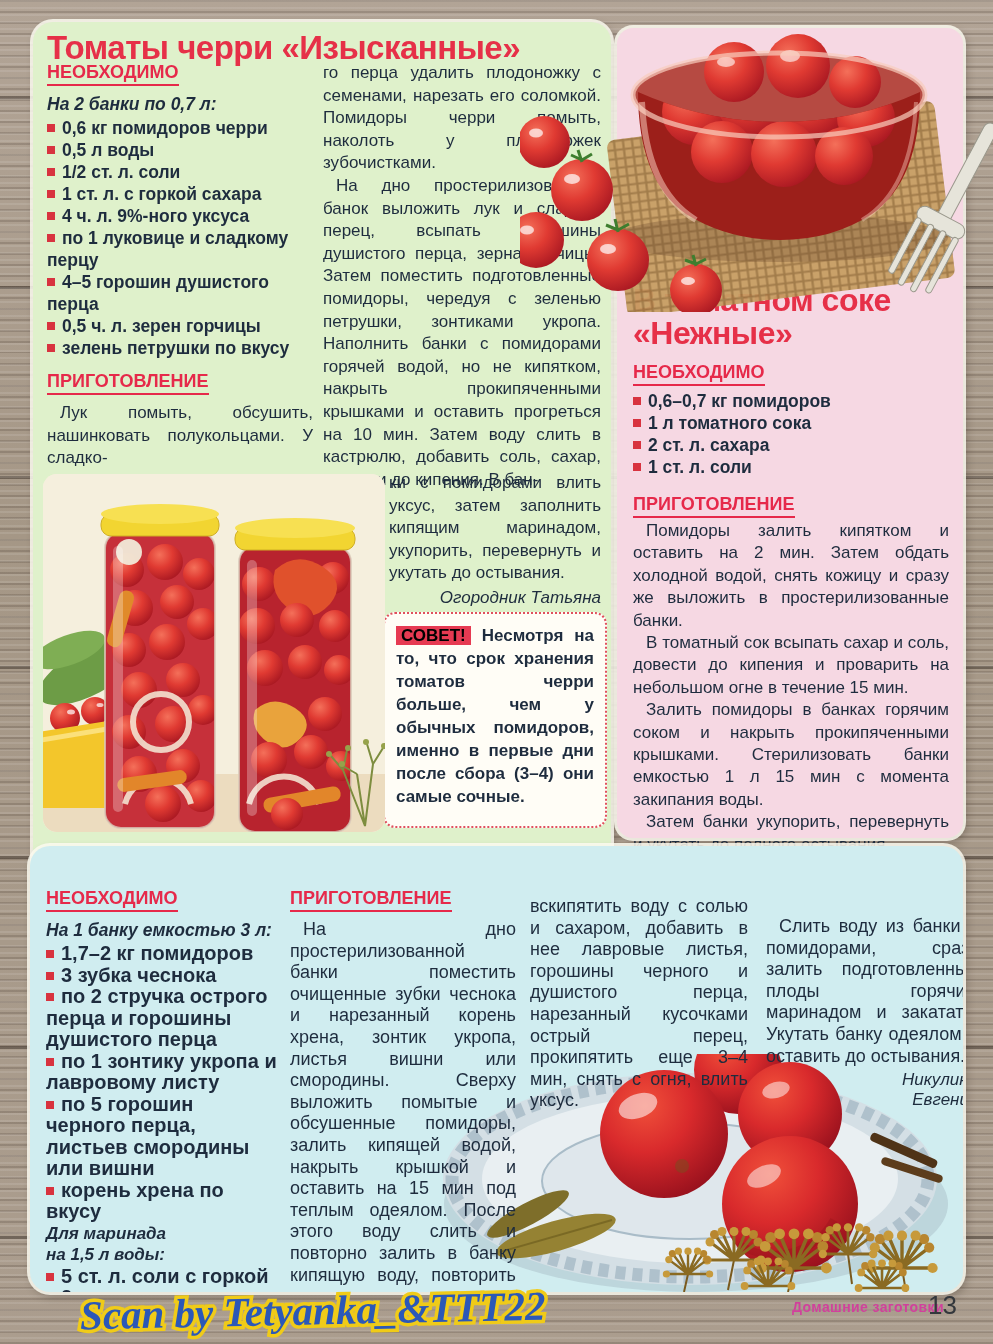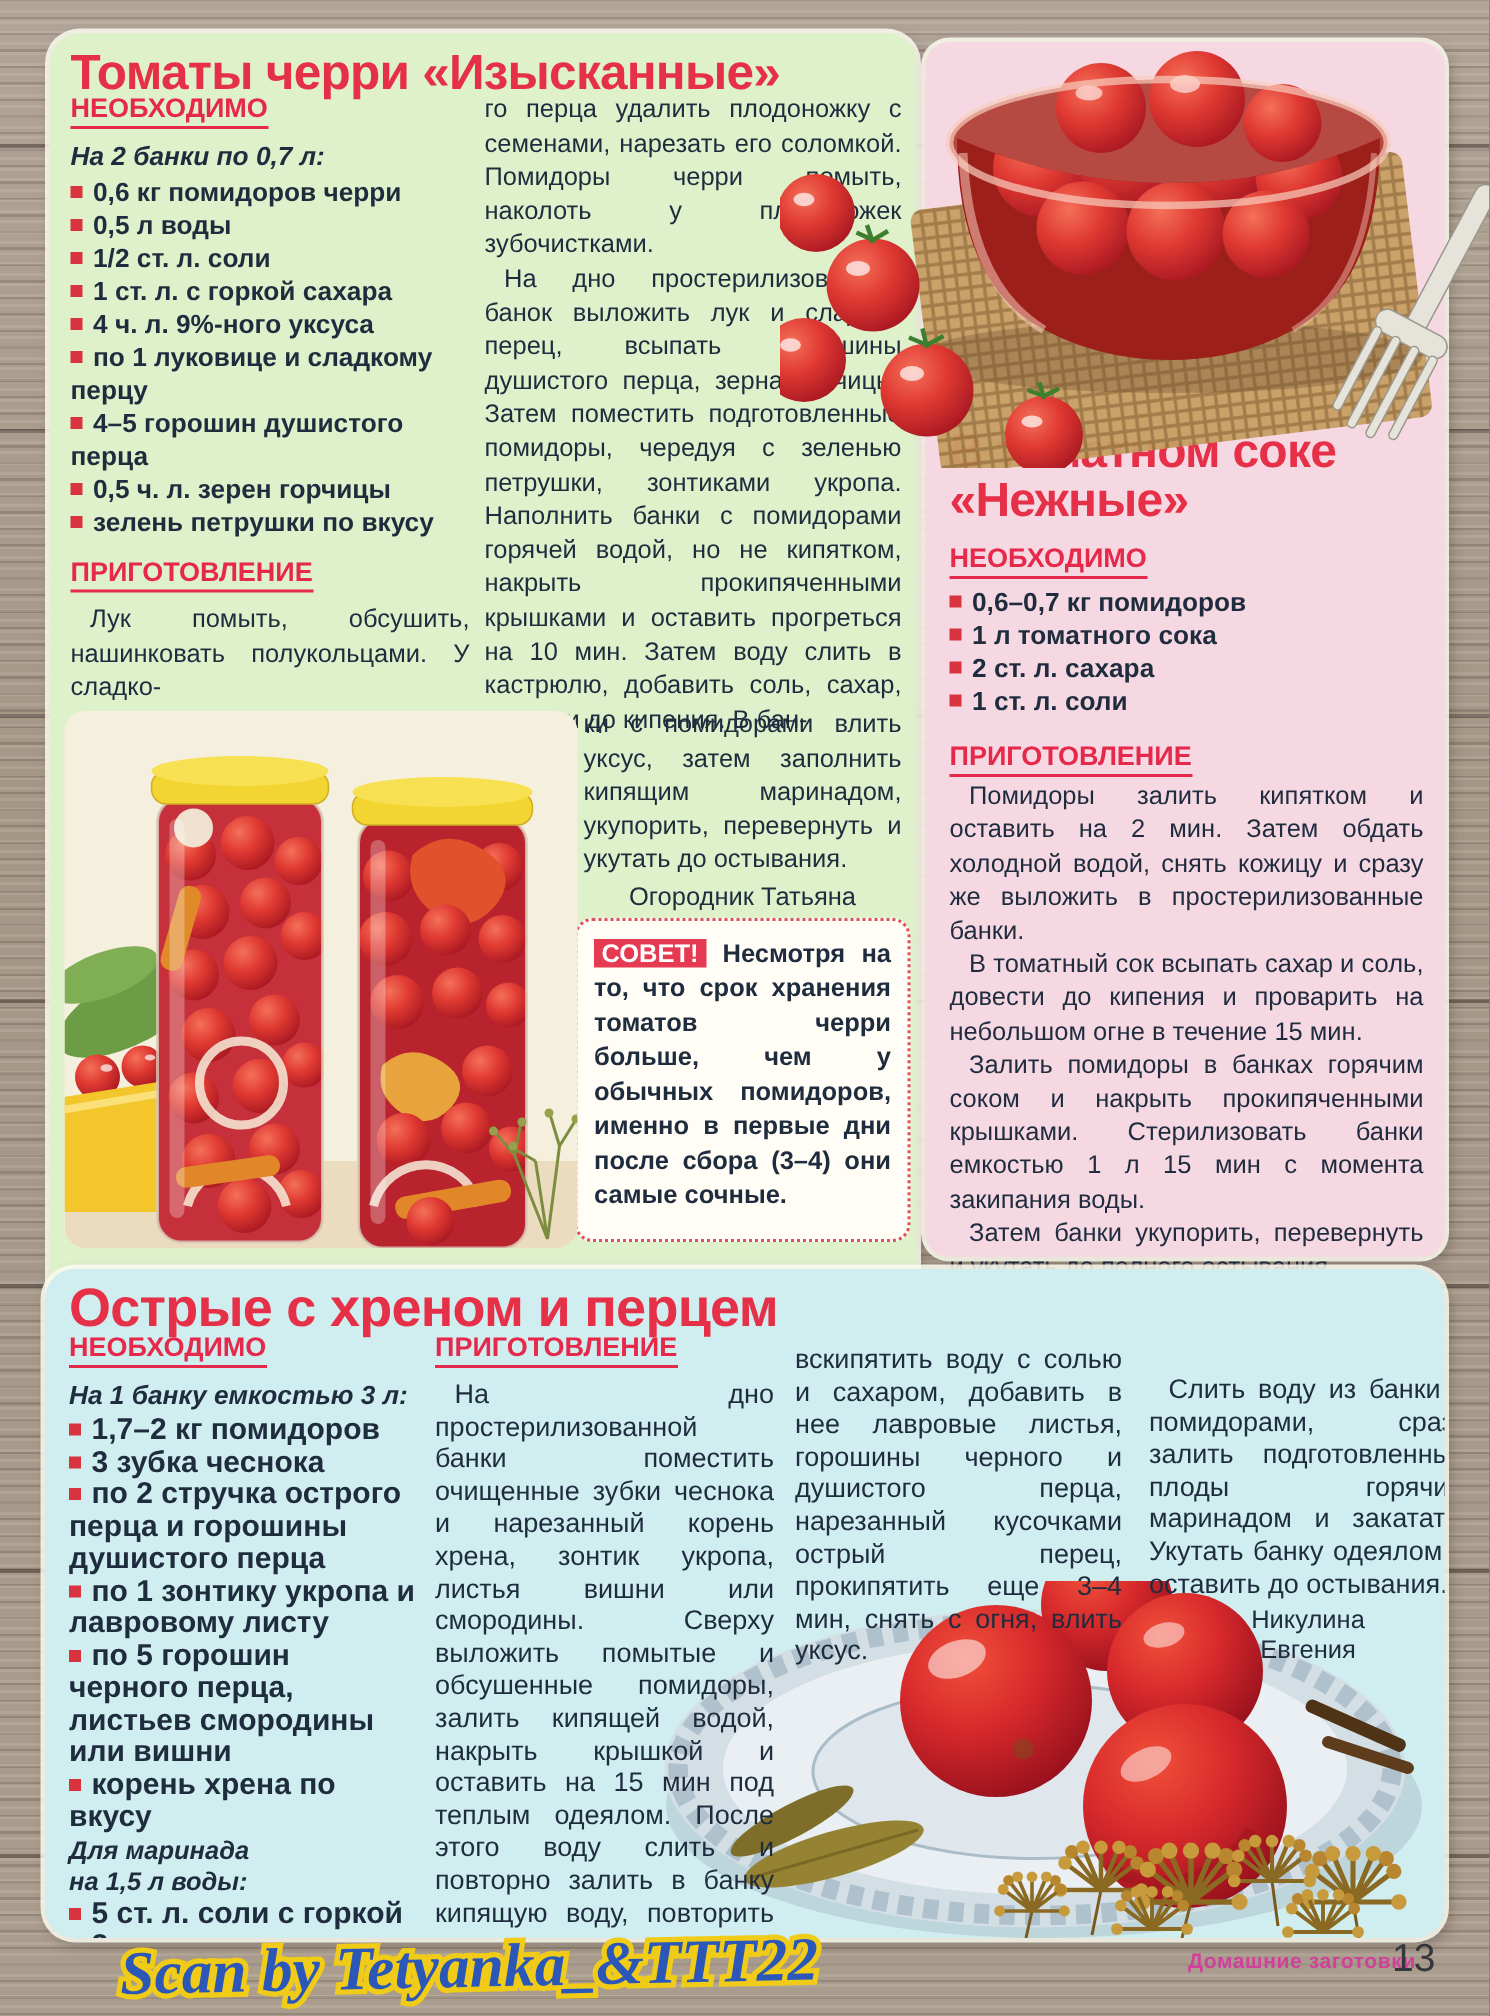--- a/index.html
+++ b/index.html
@@ -26,32 +26,32 @@
   .t3 { position:absolute; left:16px; top:7px;  font-size:36px; }
 
   .need { display:inline-block; color:#e6294a; font-weight:bold; font-size:18px;
           border-bottom:2px solid #e6294a; padding-bottom:1px; margin-bottom:7px; }
   .yield { font-weight:bold; font-style:italic; font-size:17.5px; line-height:22px; margin-bottom:2px; }
   .ing { font-weight:bold; font-size:17.5px; line-height:22px; }
   .blt { display:inline-block; width:8px; height:8px; background:#d8333f; margin-right:7px; vertical-align:2px; }
   .j { text-align:justify; }
   .ind { text-indent:13px; }
   .it { font-style:italic; }
-  .sig { text-align:center; font-size:17px; margin-top:3px; }
+  .sig { font-style:italic; text-align:right; font-size:17px; margin-top:3px; }
 
   .g-body { font-size:17px; line-height:22.6px; }
   .g-c1 { position:absolute; left:14px;  top:40px; width:266px; }
   .g-c2 { position:absolute; left:290px; top:40px; width:278px; }
   .g-c3 { position:absolute; left:356px; top:450px; width:212px; }
   .g-c1 .prep { margin-top:12px; }
 
   .tip { position:absolute; left:350px; top:590px; width:224px; height:216px;
          background:#fffdf6; border:2.5px dotted #e0505e; border-radius:12px;
          padding:10px 11px; font-weight:bold; font-size:17px; line-height:23px; text-align:justify; }
-  .tip-label { background:#e63a52; color:#ffffff; padding:0 5px; }
+  .tip-label { background:#e63a52; color:#000000; padding:0 5px; }
 
   .p-body { font-size:17px; line-height:22.4px; }
   .p-need { position:absolute; left:16px; top:334px; }
   .p-list { position:absolute; left:16px; top:362px; width:316px; }
   .p-prep { position:absolute; left:16px; top:466px; }
   .p-flow { position:absolute; left:16px; top:492px; width:316px; }
 
   .b-body { font-size:18px; line-height:21.6px; }
   .b-ing  { font-size:20px; font-weight:bold; line-height:21.5px; }
   .b-c1 { position:absolute; left:16px;  top:42px; width:232px; }
@@ -294,21 +294,20 @@
         <rect x="-26" y="-14" width="52" height="16" rx="8"></rect>
         <rect x="-24" y="0" width="6" height="62" rx="3"></rect>
           <rect x="-10" y="0" width="6" height="68" rx="3"></rect>
         <rect x="4" y="0" width="6" height="68" rx="3"></rect>
           <rect x="18" y="0" width="6" height="62" rx="3"></rect>
       </g>
     </svg>
   </div>
 
   <div class="card card-blue">
-    <div class="title t3">Острые с хреном и перцем</div>
 
     <div class="b-c1">
       <span class="need">НЕОБХОДИМО</span>
       <div class="yield">На 1 банку емкостью 3 л:</div>
       <div class="b-ing"><span class="blt"></span><span>1,7–2 кг помидоров</span></div>
       <div class="b-ing"><span class="blt"></span><span>3 зубка чеснока</span></div>
       <div class="b-ing"><span class="blt"></span><span>по 2 стручка острого перца и горошины душистого перца</span></div>
       <div class="b-ing"><span class="blt"></span><span>по 1 зонтику укропа и лавровому листу</span></div>
       <div class="b-ing"><span class="blt"></span><span>по 5 горошин черного перца, листьев смородины или вишни</span></div>
       <div class="b-ing"><span class="blt"></span><span>корень хрена по вкусу</span></div>

